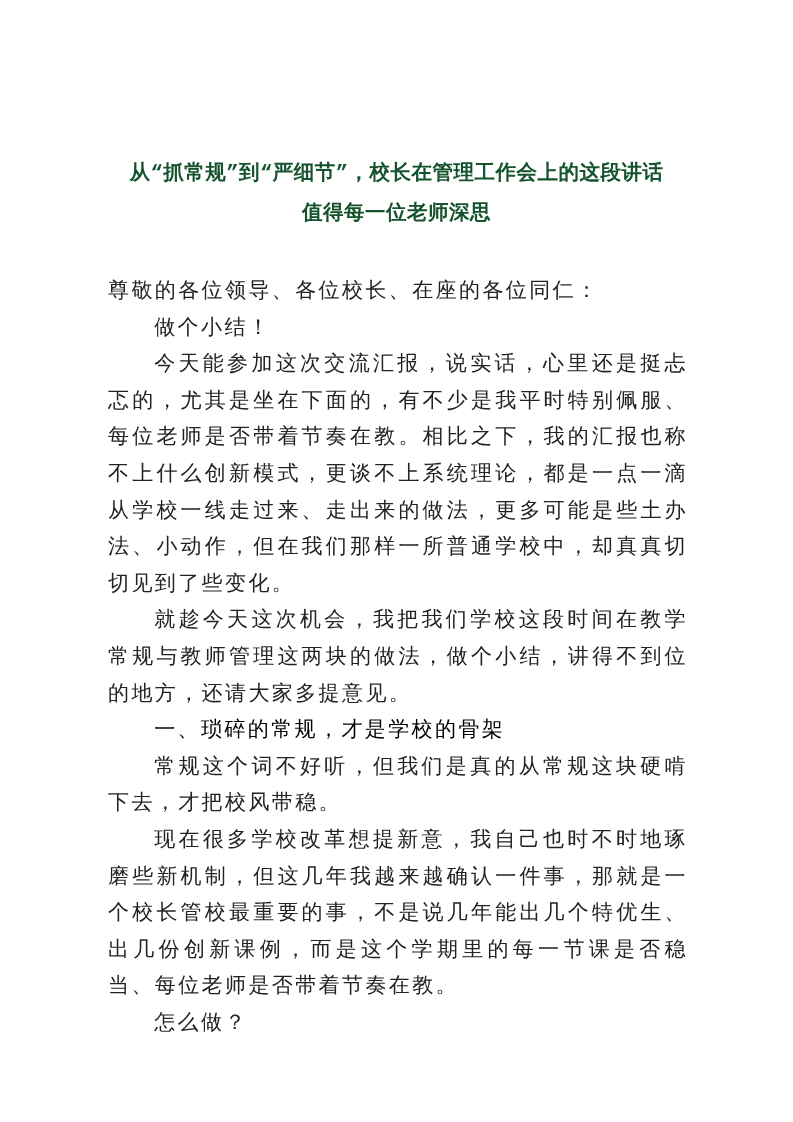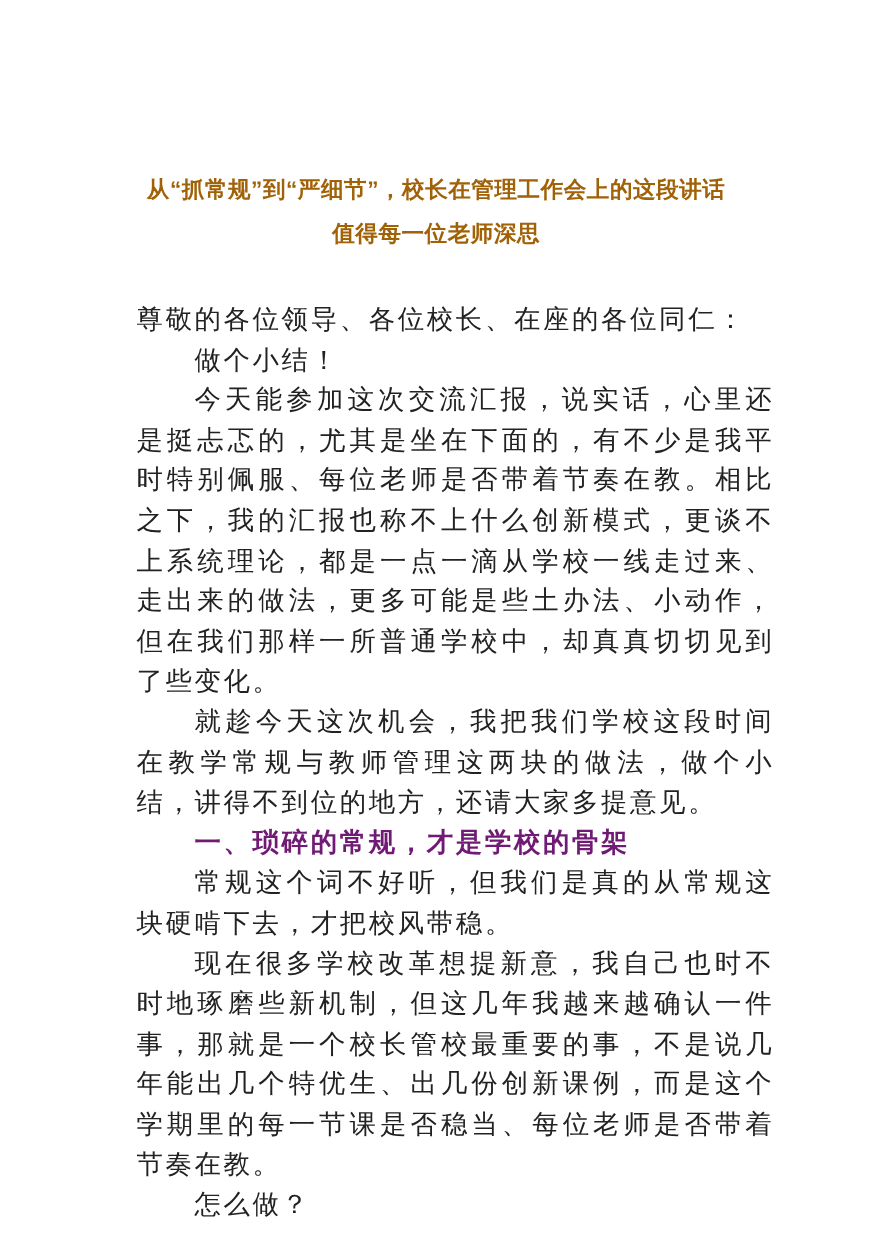--- a/index.html
+++ b/index.html
@@ -1,32 +1,32 @@
 <!DOCTYPE html>
 <html><head>
 <meta charset="utf-8">
 <style>
   html, body { margin: 0; padding: 0; background: #ffffff; }
   body { width: 793px; height: 1122px; position: relative; overflow: hidden; }
   .page { position: absolute; left: 0; top: 0; width: 793px; height: 1122px; background: #fff; }
   .title {
     position: absolute; left: 0; width: 793px; text-align: center;
-    font-family: Liberation Sans, sans-serif; font-weight: bold;
-    font-size: 20.5px; color: #a16207; letter-spacing: 0.5px;
+    font-family: Liberation Mono, monospace; font-weight: bold;
+    font-size: 20.5px; color: #14532d; letter-spacing: 0.5px;
   }
   .title.l1 { top: 158px; }
   .title.l2 { top: 198px; }
   .body {
-    position: absolute; left: 124px; top: 272px; width: 580px;
-    font-family: "DejaVu Serif", serif; font-size: 24px; color: #222;
+    position: absolute; left: 108px; top: 272px; width: 580px;
+    font-family: "DejaVu Serif", serif; font-size: 21px; color: #222;
     line-height: 36.6px; letter-spacing: 2.4px;
   }
   .body p { margin: 0; text-align: justify; text-align-last: left; }
   .indent { text-indent: 2.2em; }
-  .heading { font-weight: bold; color: #701a75; }
+  .heading { font-weight: normal; color: #000000; }
 </style>
 </head>
 <body>
 
 <div class="page">
   <div class="title l1">从“抓常规”到“严细节”，校长在管理工作会上的这段讲话</div>
   <div class="title l2">值得每一位老师深思</div>
 
   <div class="body">
     <p>尊敬的各位领导、各位校长、在座的各位同仁：</p>

